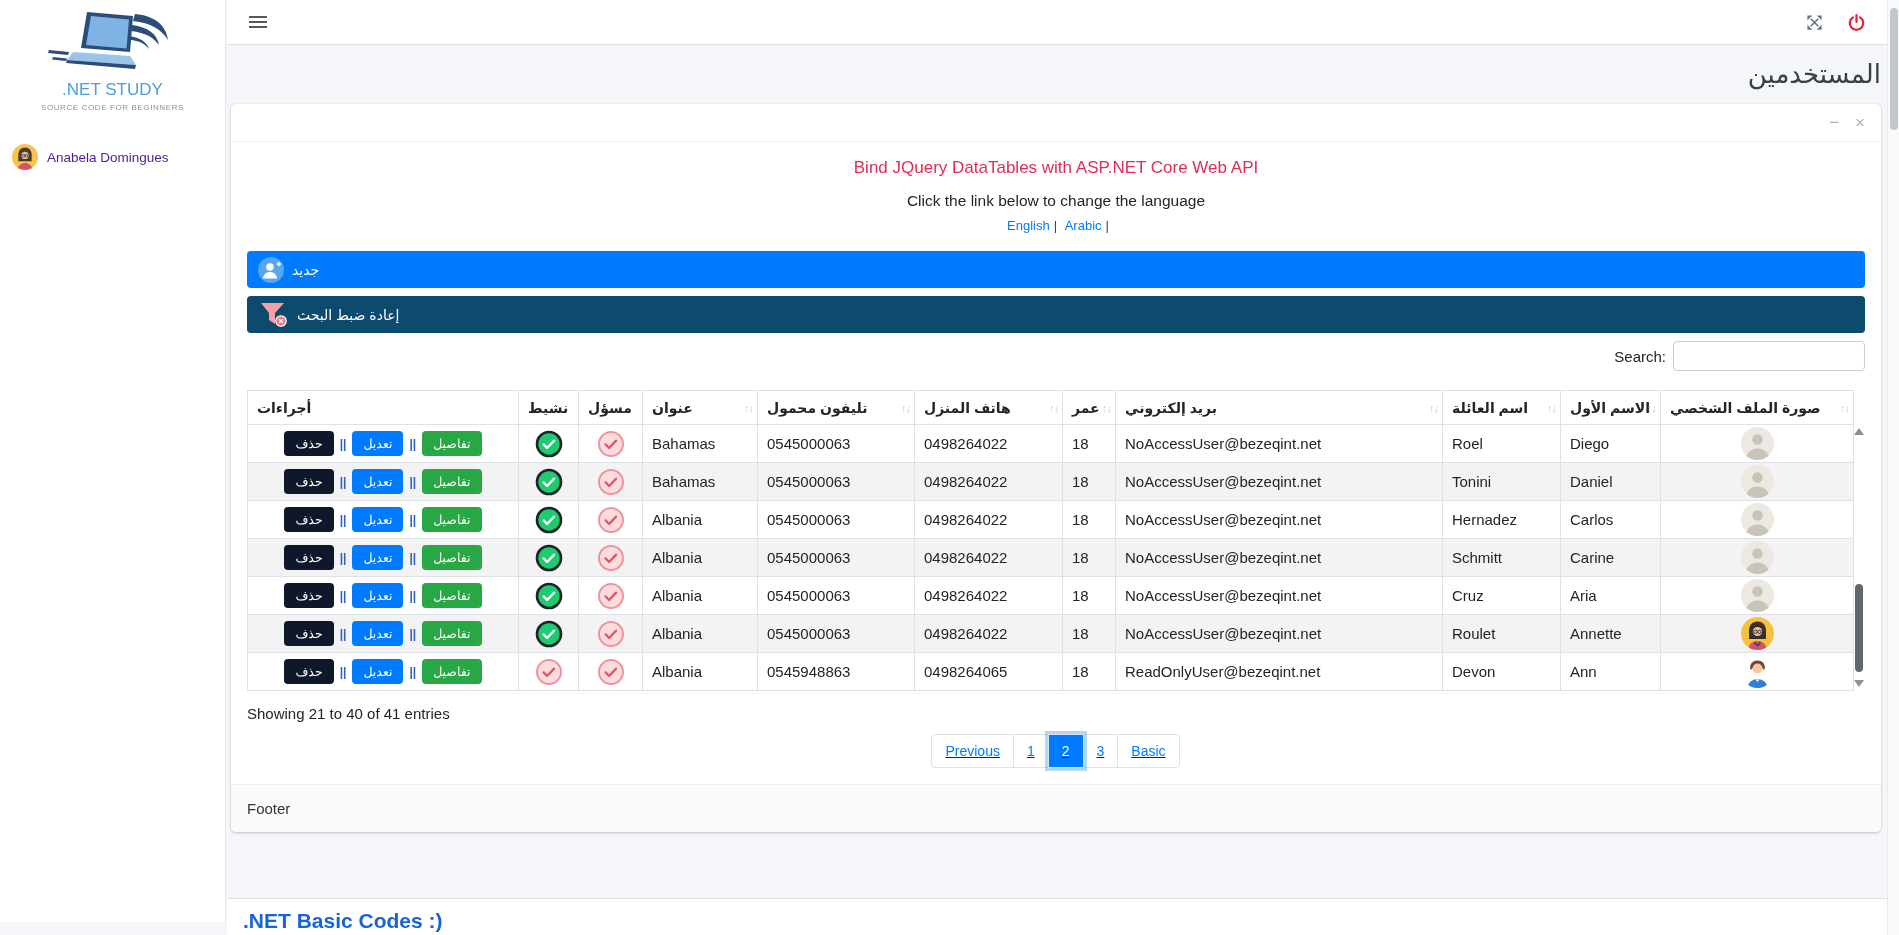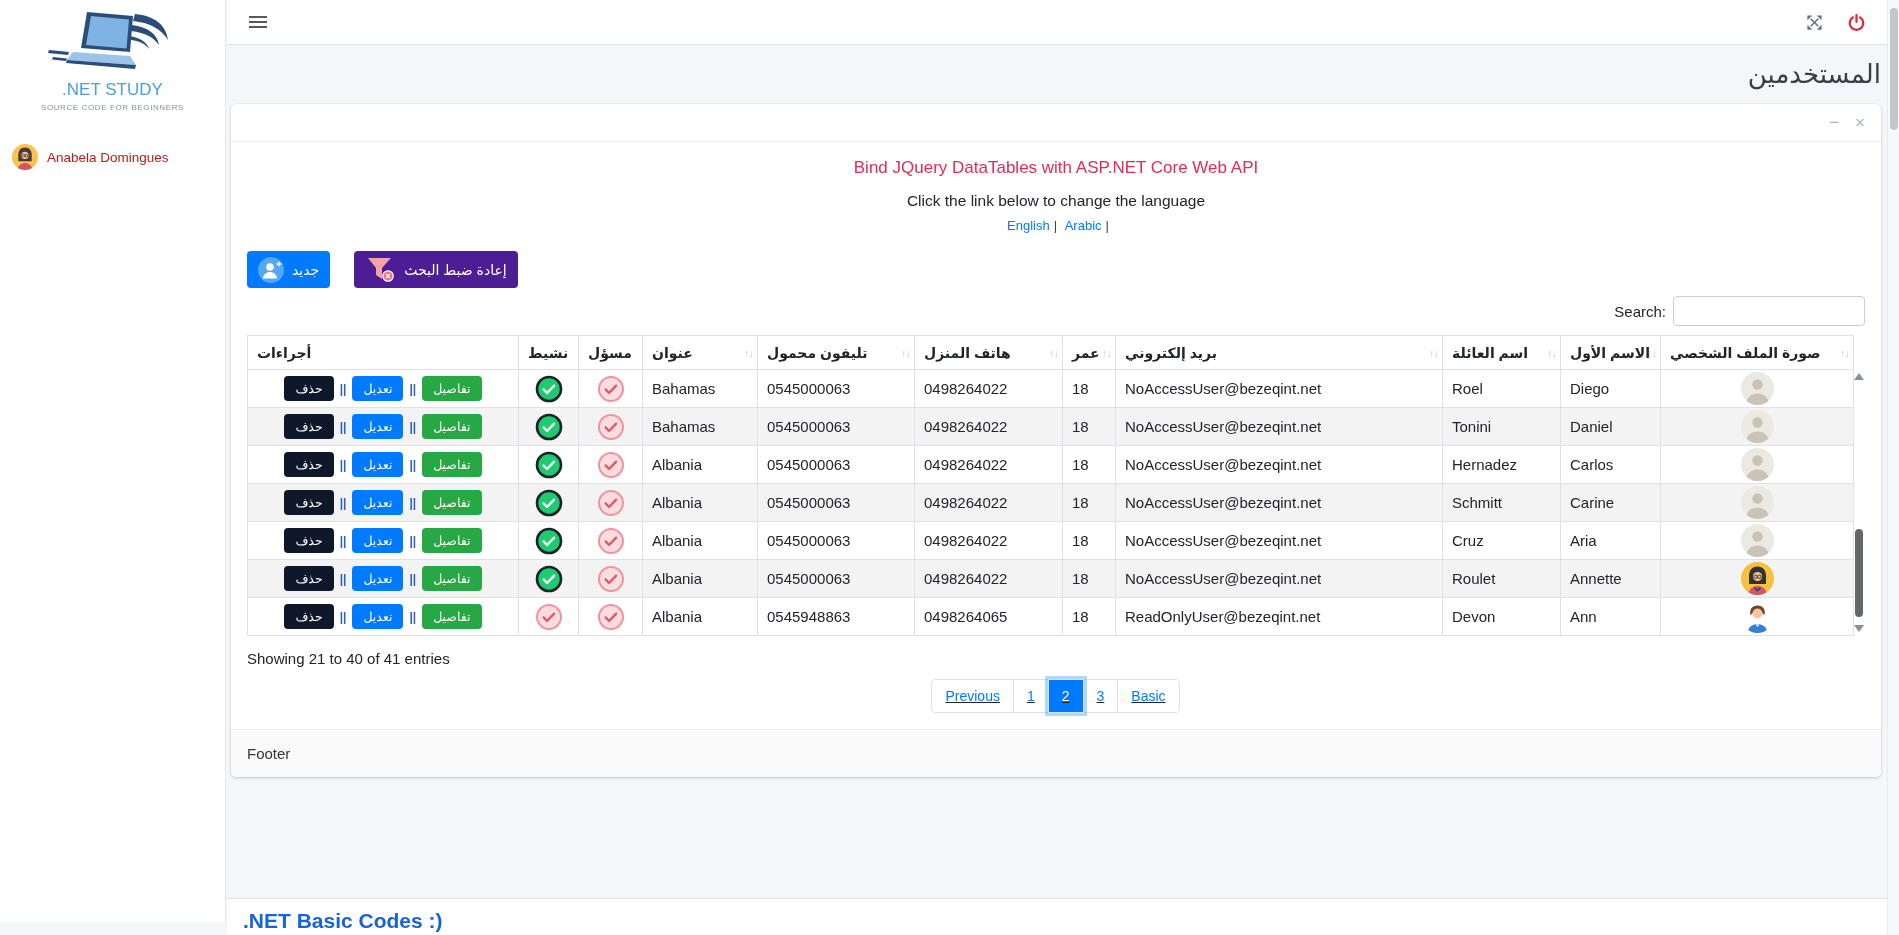--- a/index.html
+++ b/index.html
@@ -8,21 +8,21 @@
   .app { position:relative; width:1899px; height:935px; }
 
   
   .sidebar { position:absolute; left:0; top:0; bottom:13px; width:226px; background:#fff;
              border-right:1px solid #e4e7ea; z-index:3; }
   .brand { padding:10px 0 0; text-align:center; }
   .brand-title { color:#4aa0dc; font-size:17px; margin-top:2px; }
   .brand-sub { color:#8a9097; font-size:8px; letter-spacing:.6px; margin-top:3px; }
   .user-panel { display:flex; align-items:center; gap:9px; padding:10px 12px; margin-top:22px; cursor:pointer; }
   .user-avatar { width:26px; height:26px; border-radius:50%; background:#f7c54e; overflow:hidden; flex:0 0 auto; }
-  .user-name { color:#b91c1c; font-size:13.5px; }
+  .user-name { color:#4c1d95; font-size:13.5px; }
 
   
   .main { position:absolute; left:227px; right:12px; top:0; bottom:0; }
   .navbar { height:45px; background:#fff; border-bottom:1px solid #dee2e6;
             display:flex; align-items:center; padding:0 16px; }
   .nav-spacer { flex:1; }
   .nav-icon { display:inline-flex; align-items:center; justify-content:center; width:30px; height:30px; cursor:pointer; }
   .nav-icon + .nav-icon { margin-left:12px; }
 
   .content { padding:10px 6px 0 4px; }
@@ -34,27 +34,27 @@
                  display:flex; align-items:center; justify-content:flex-end; padding:0 16px; gap:16px; }
   .tool-btn { color:#aab2b9; font-size:17px; line-height:1; cursor:pointer; }
   .card-body { padding:8px 16px; }
   .dt-title { text-align:center; font-size:46px; font-weight:400; color:#373d41; margin:14px 0 4px; }
   .dt-subtitle { text-align:center; font-size:17px; color:#e12d55; margin:8px 0; }
   .lang-hint { text-align:center; font-size:15.5px; margin-top:14px; }
   .lang-links { text-align:center; font-size:13px; margin:8px 0 18px; }
   .lang-links a { color:#007bff; text-decoration:none; cursor:pointer; margin:0 4px; }
   .lang-sep { color:#3b4248; }
 
-  .toolbar { display:flex; gap:24px; }
+  .toolbar { display:flex; gap:8px;flex-direction:column; }
   .btn { border:none; border-radius:4px; color:#fff; display:inline-flex; align-items:center;
          gap:8px; padding:4px 11px; font-size:14px; cursor:pointer; height:37px; font-family:inherit; }
   .btn-new { background:#007bff; }
-  .btn-reset { background:#4c1d95; }
-
-  .search-row { display:flex; justify-content:flex-end; align-items:center; gap:7px; margin:8px 0 9px; }
+  .btn-reset { background:#0c4a6e; }
+
+  .search-row { display:flex; justify-content:flex-end; align-items:center; gap:7px; margin:8px 0 19px; }
   .search-row label { font-size:15px; color:#212529; }
   .search-input { width:192px; height:30px; border:1px solid #c9ced3; border-radius:4px; padding:0 8px; font-size:14px; }
 
   
   .table-wrap { position:relative; padding-right:16px; }
   table { width:100%; border-collapse:collapse; table-layout:fixed; }
   th,td { border:1px solid #dee2e6; overflow:hidden; white-space:nowrap; }
   th { position:relative; text-align:left; font-size:14px; font-weight:bold; padding:8px 24px 8px 9px; height:34px; }
   .sort-icon { position:absolute; right:4px; top:50%; transform:translateY(-50%);
                color:#c9ced4; font-size:11px; letter-spacing:-1px; }

